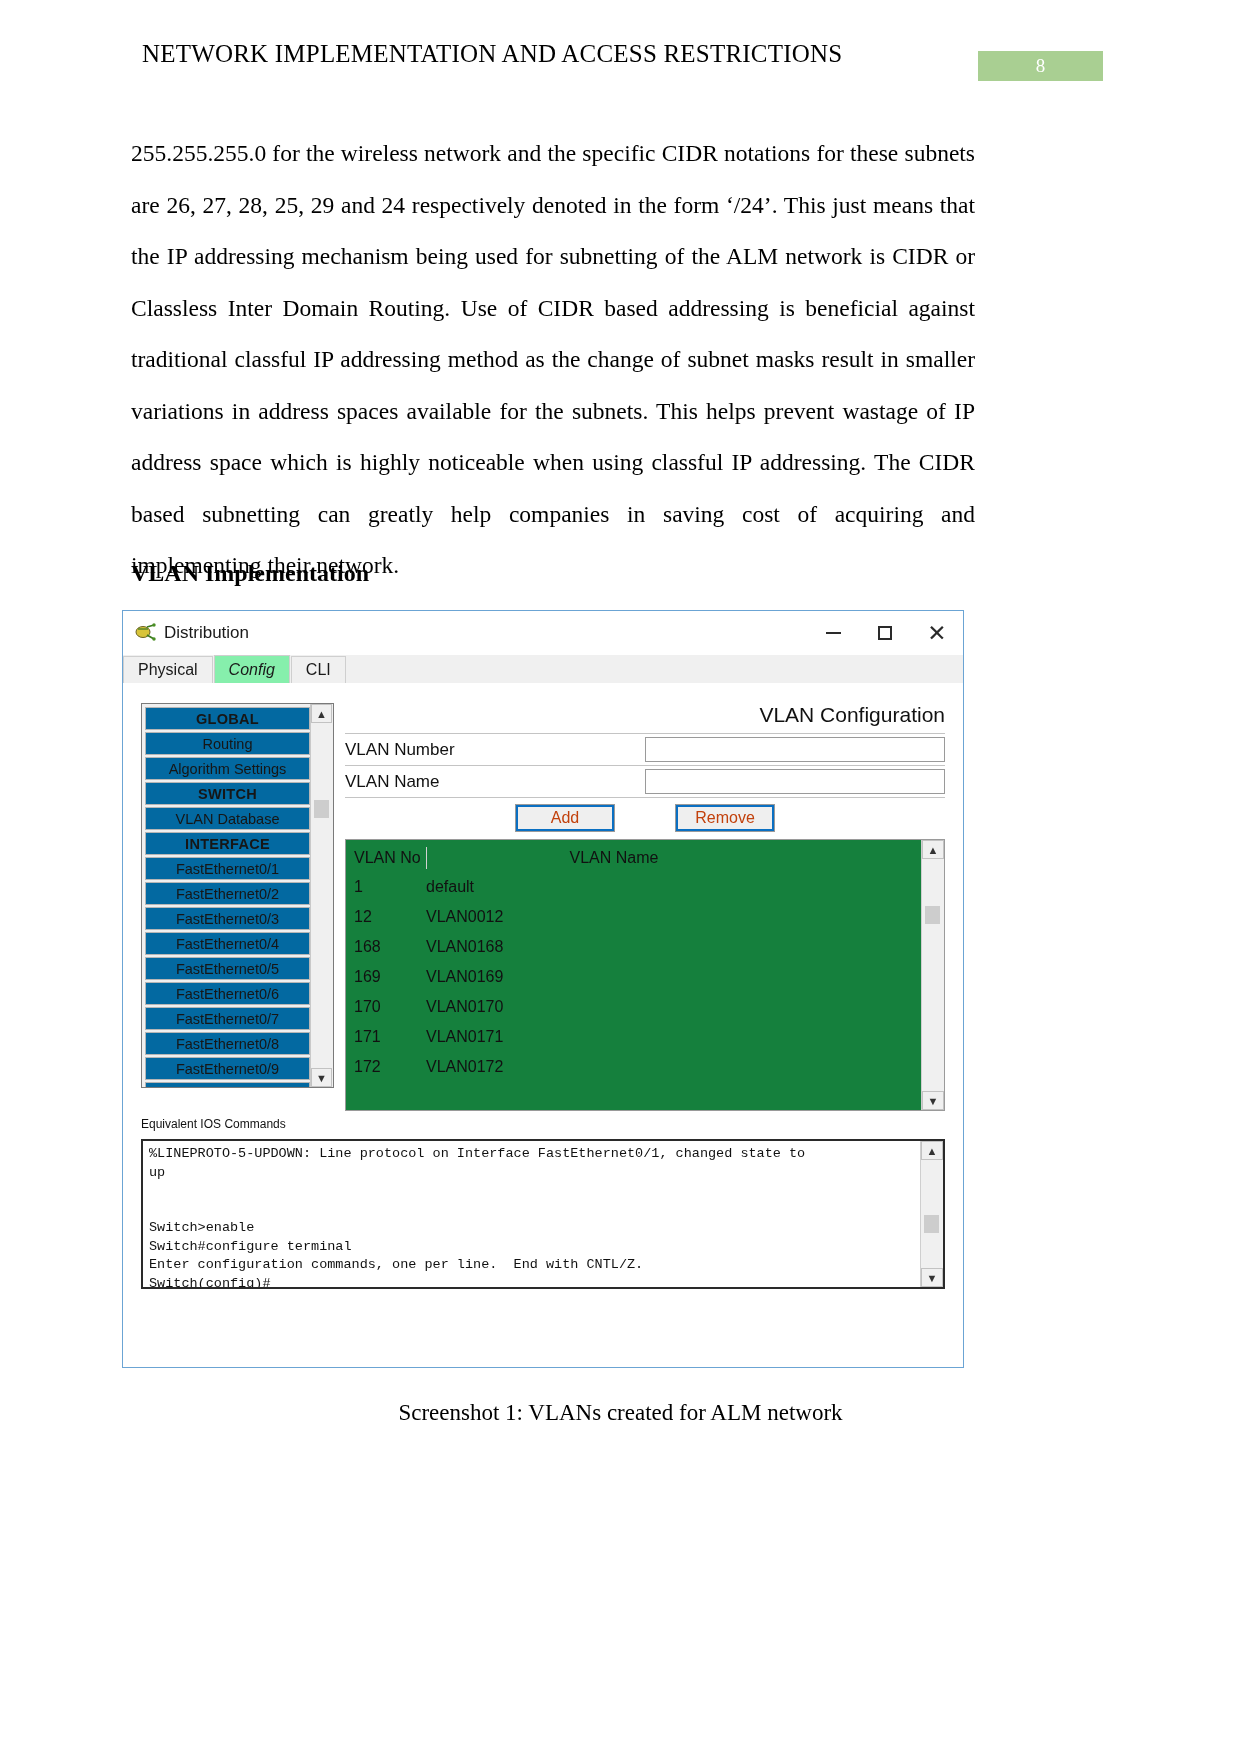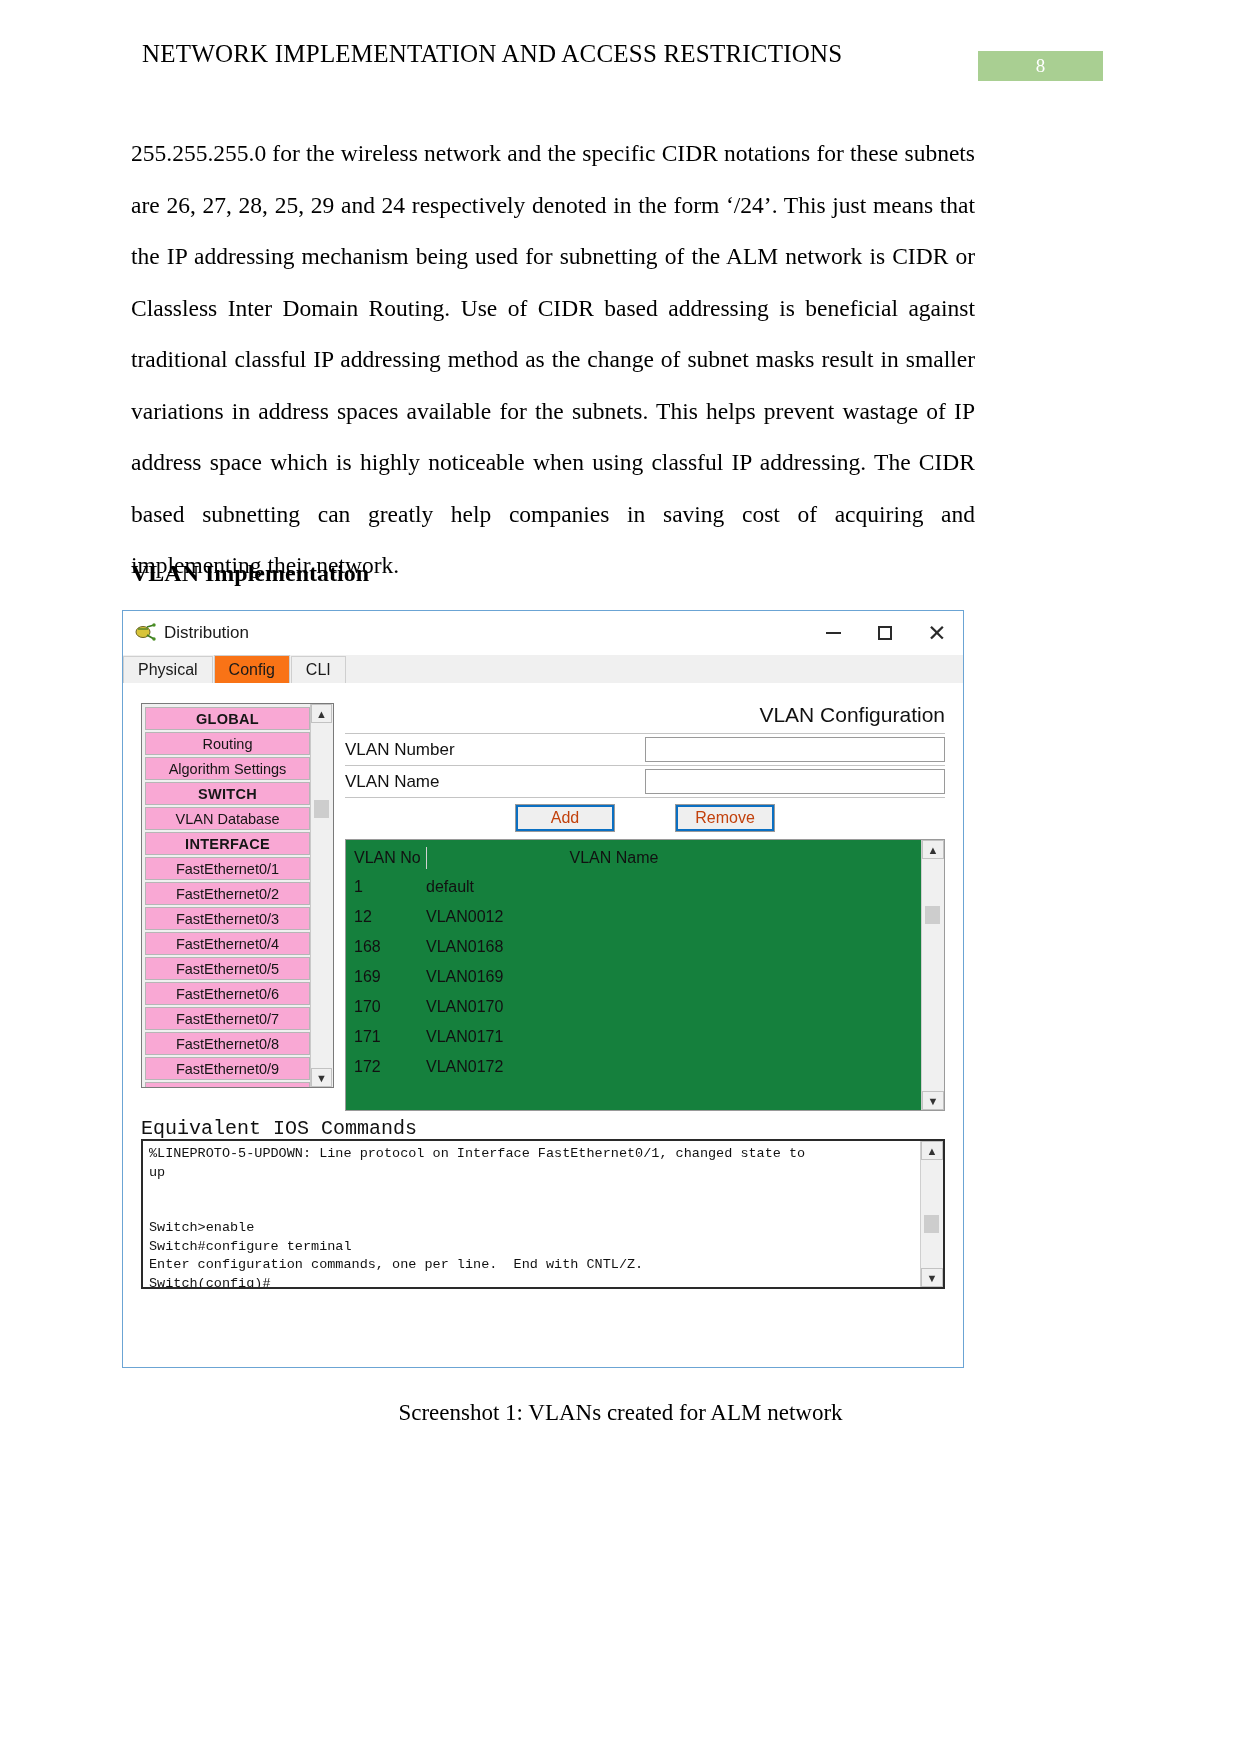--- a/index.html
+++ b/index.html
@@ -89,23 +89,24 @@
     height:27px; padding:13px 14px;
     display:flex; align-items:center;
     font-family:"Liberation Sans", sans-serif;
     font-size:16px; color:#1a1a1a;
     background:#f0f0f0;
     border:1px solid #cfcfcf; border-bottom:none;
     margin-right:1px;
     box-sizing:border-box;
   }
   .pt-tab.active {
-    background:#f97316;
+    background:#86efac;
     height:28px;
     border-color:#cfcfcf;
+    font-style:italic;
   }
 
   
   .pt-body {
     position:absolute; left:0; top:72px; right:0; bottom:0;
     background:#ffffff;
   }
 
   
   .sidebar-wrap {
@@ -117,21 +118,21 @@
     display:flex;
   }
   .sidebar-list {
     width:168px; height:100%;
     padding:3px 0 0 3px;
     box-sizing:border-box;
     overflow:hidden;
   }
   .nav-item {
     height:23px; margin-bottom:2px;
-    background:#f9a8d4;
+    background:#0369a1;
     border:1px solid #b6b6b6;
     box-sizing:border-box;
     display:flex; align-items:center; justify-content:center;
     font-family:"Liberation Sans", sans-serif;
     font-size:14.5px; color:#161616;
     white-space:nowrap; overflow:hidden;
   }
   .nav-item.group { font-weight:bold; letter-spacing:0.3px; }
 
   .sb-scroll {
@@ -225,22 +226,22 @@
 
   .tbl-scroll {
     width:22px; background:#f0f0f0;
     border-left:1px solid #cfcfcf;
     position:relative;
   }
 
   
   .ios-label {
     position:absolute; left:18px; top:434px;
-    font-family:Liberation Mono, monospace;
-    font-size:20px; color:#111;
+    font-family:Liberation Sans, sans-serif;
+    font-size:12px; color:#111;
   }
   .ios-box {
     position:absolute; left:18px; top:456px; right:18px;
     height:150px;
     border:2px solid #2a2a2a;
     background:#ffffff;
     box-sizing:border-box;
     display:flex;
   }
   .ios-text {

